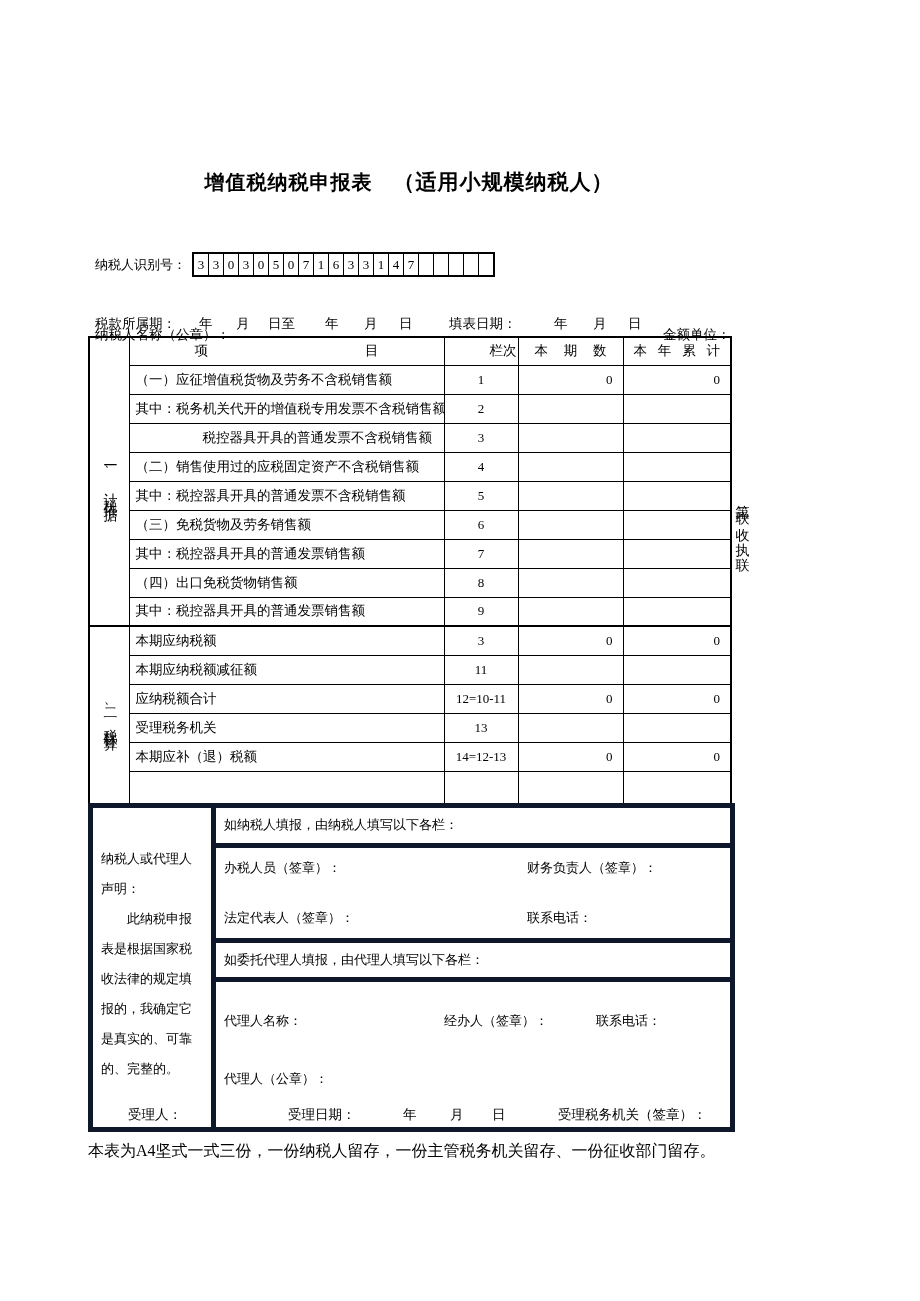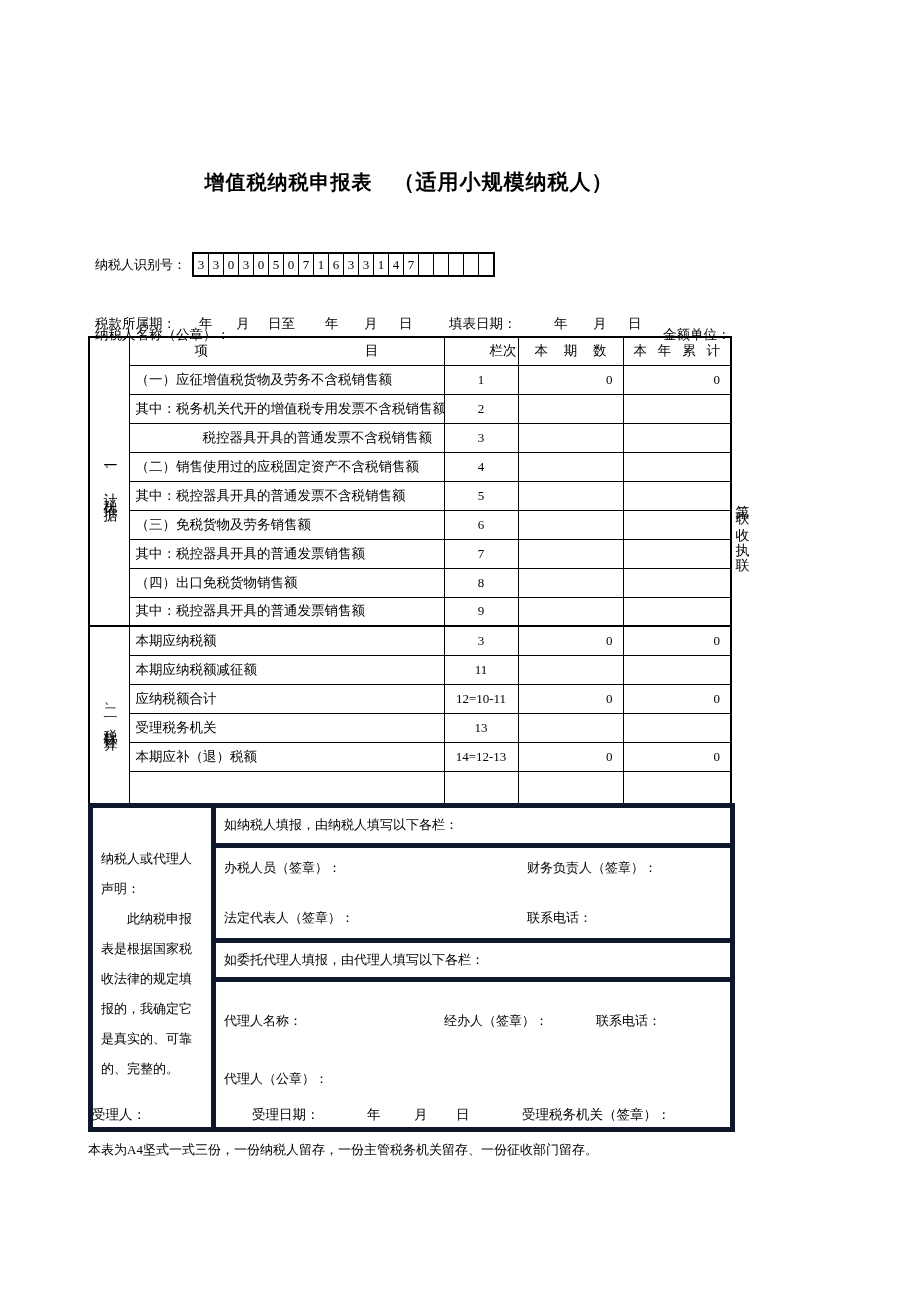--- a/index.html
+++ b/index.html
@@ -75,22 +75,22 @@
   .decl-table td{border:5px solid #0f172a;font-size:13px;vertical-align:top;}
   .decl-left{padding:36px 8px 0 8px;line-height:30px;}
   .decl-left p{margin:0;}
   .decl-left p.p2{text-indent:2em;}
   .decl-note-cell{height:33px;padding-left:8px;line-height:31px;white-space:nowrap;}
   .decl-sign-cell{height:88px;position:relative;}
   .decl-agent-cell{height:143px;position:relative;}
   .decl-sign-cell span,.decl-agent-cell span{position:absolute;white-space:nowrap;}
   
   .accept-row{position:absolute;top:1106px;left:0;width:920px;height:18px;font-size:13.5px;}
-  .accept-row span{position:absolute;white-space:nowrap;}
-  .note-row{position:absolute;top:1141px;left:88px;font-size:13px;white-space:nowrap;}
+  .accept-row span{position:absolute;white-space:nowrap;margin-left:36px;}
+  .note-row{position:absolute;top:1141px;left:88px;font-size:16px;white-space:nowrap;}
   
   .side-copy{position:absolute;left:733px;top:494px;text-align:center;}
   .side-copy .vgroup{
     writing-mode:vertical-lr;text-orientation:upright;
     font-size:14px;display:block;
   }
   .side-copy .g1{letter-spacing:3px;margin-bottom:0;}
   .side-copy .g2{letter-spacing:15px;margin-top:14px;}
   
   .watermark{

